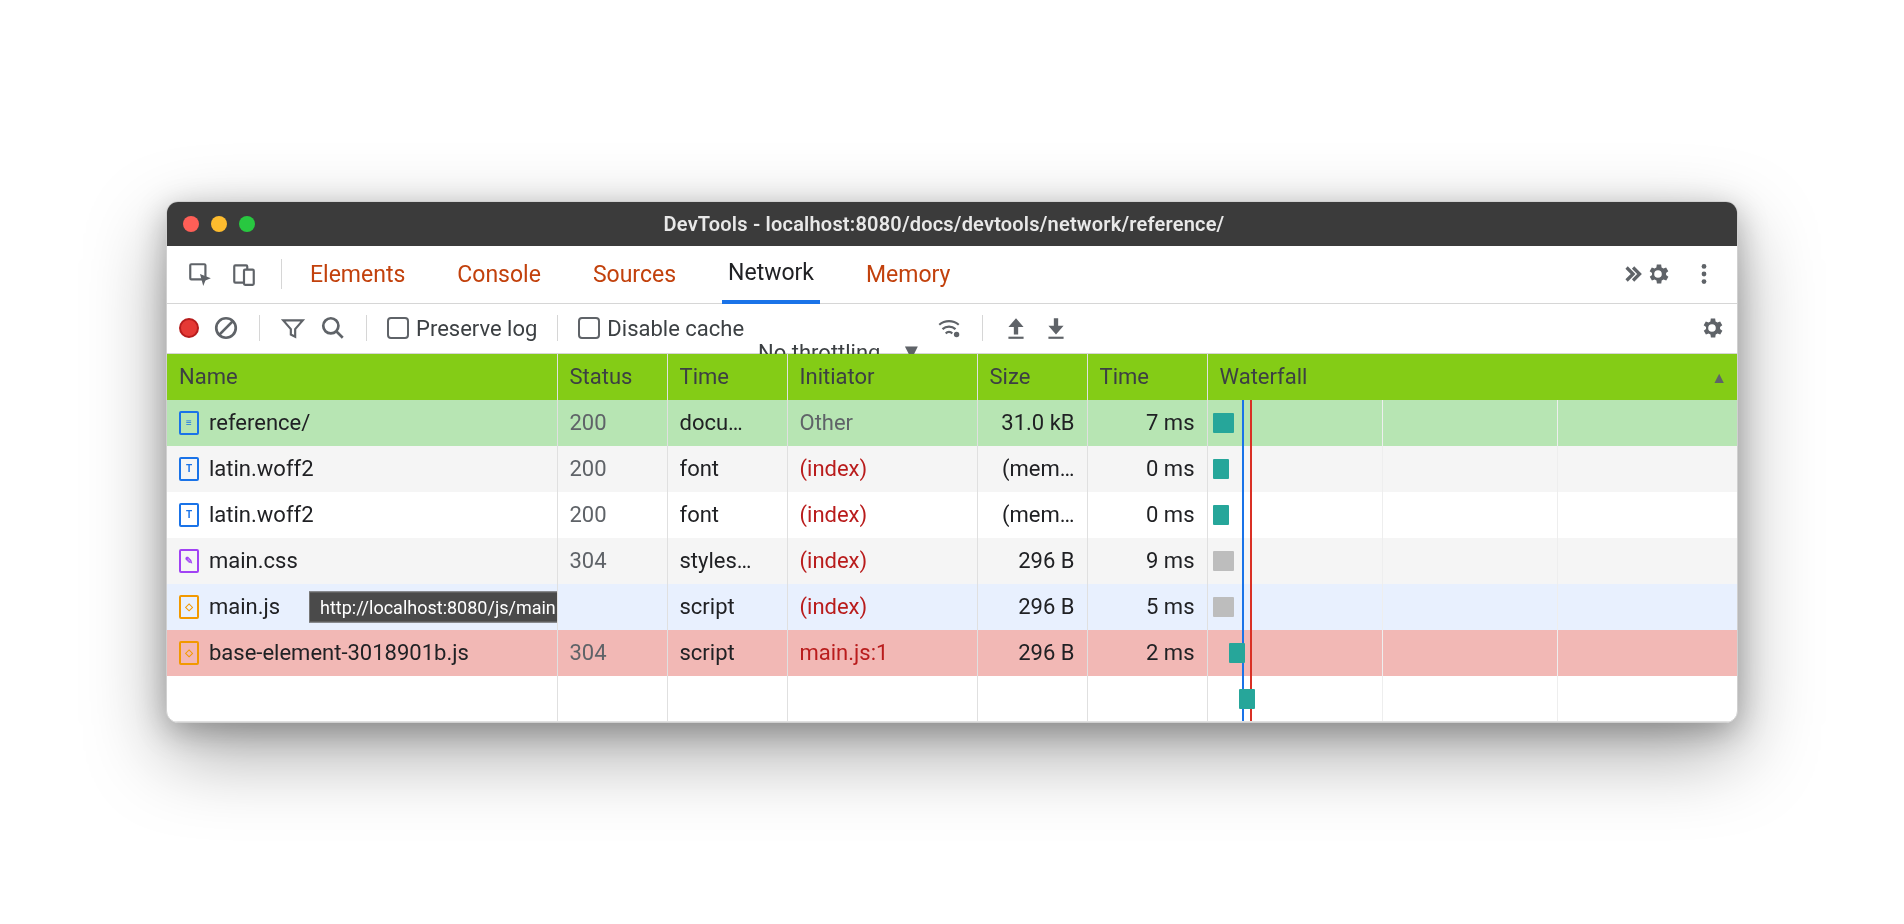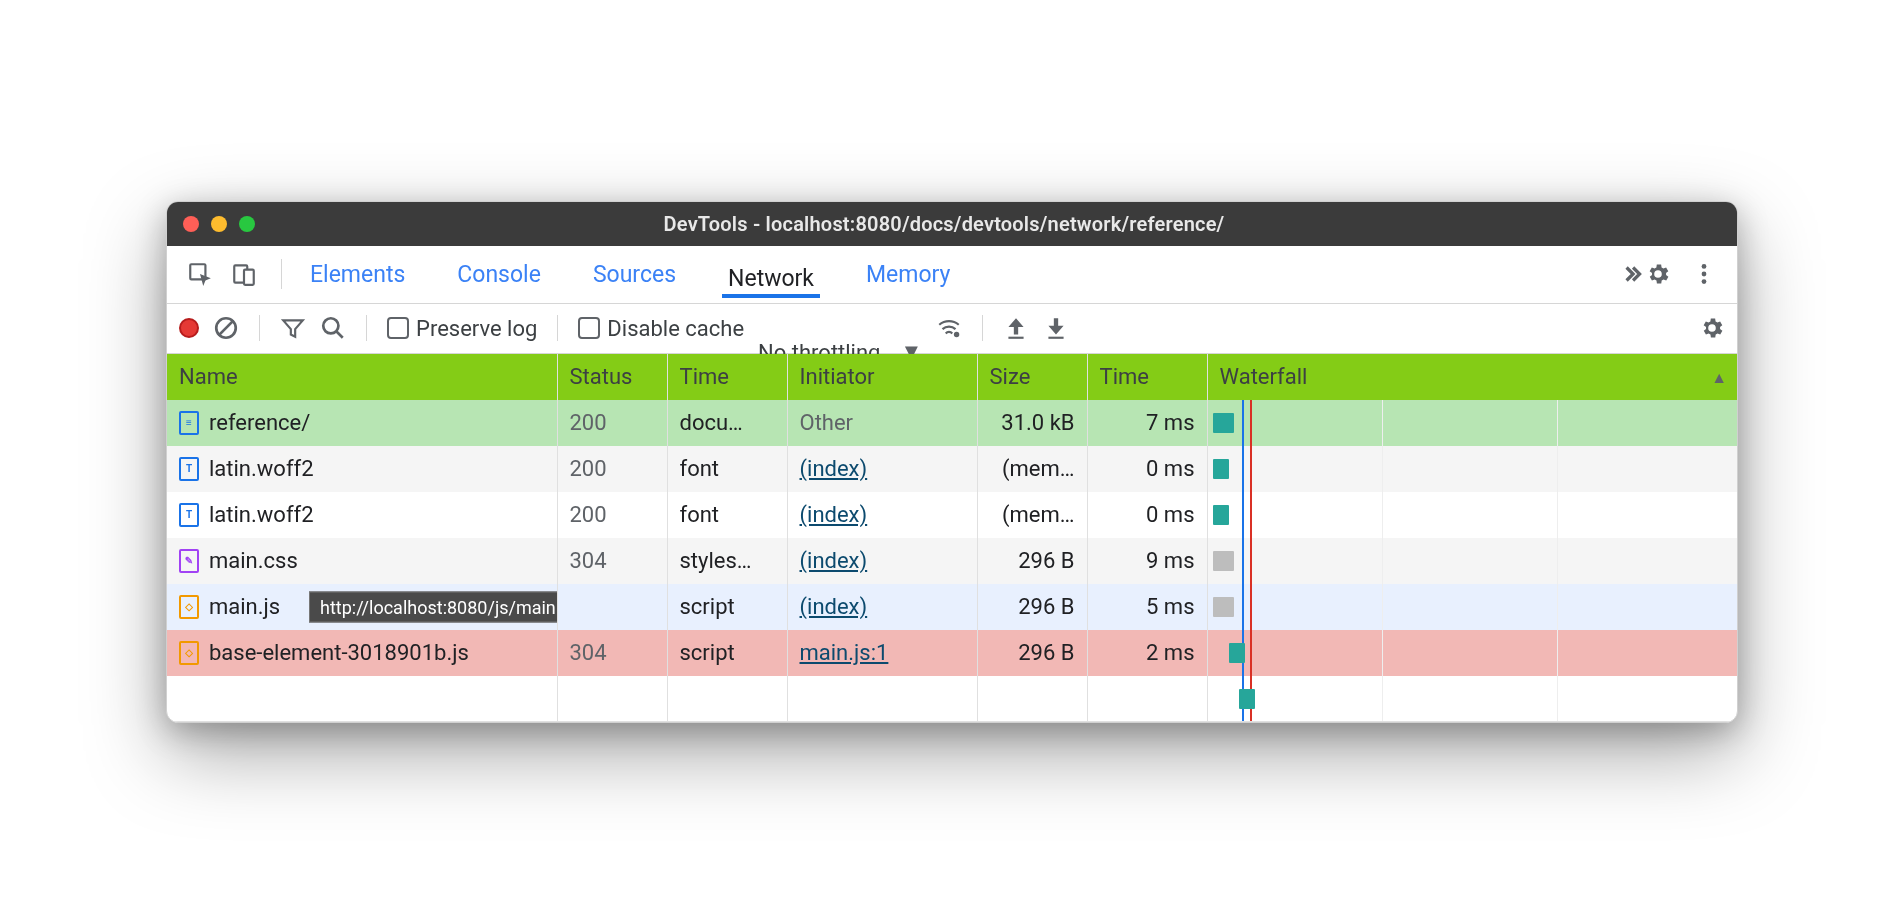--- a/index.html
+++ b/index.html
@@ -39,23 +39,23 @@
   .tabs {
     height: 58px;
     display:flex; align-items:center;
     border-bottom: 1px solid #d6d6d6;
     padding: 0 10px;
   }
   .tabs .left-icons { display:flex; align-items:center; gap:18px; padding:0 10px; }
   .divider-v { width:1px; height:30px; background:#d6d6d6; margin:0 14px; }
   .tab-list { display:flex; align-items:center; gap:40px; flex:1; padding-left:8px; }
   .tab {
-    font-size:23px; color:#3b82f6; padding:14px 6px; cursor:pointer; white-space:nowrap;
-  }
-  .tab.active { color:#202124; border-bottom:4px solid #1a73e8; padding-bottom:2px; }
+    font-size:23px; color:#c2410c; padding:14px 6px; cursor:pointer; white-space:nowrap;
+  }
+  .tab.active { color:#202124; border-bottom:4px solid #1a73e8; padding-bottom:14px; }
   .tabs .right-icons { display:flex; align-items:center; gap:20px; padding-right:10px; }
   .icon { width:26px; height:26px; display:inline-flex; align-items:center; justify-content:center; color:#5f6368; }
   .icon svg { width:100%; height:100%; }
 
   
   .toolbar {
     height: 50px;
     display:flex; align-items:center;
     padding: 0 12px;
     border-bottom:1px solid #d6d6d6;
@@ -109,21 +109,21 @@
   .fi-doc { border-color:#1a73e8; }
   .fi-font { border-color:#1a73e8; }
   .fi-css { border-color:#a142f4; }
   .fi-js { border-color:#f29900; }
   .fi-inner { font-size:10px; font-weight:700; }
   .fi-doc .fi-inner { color:#1a73e8; }
   .fi-font .fi-inner { color:#1a73e8; }
   .fi-css .fi-inner { color:#a142f4; }
   .fi-js .fi-inner { color:#f29900; }
 
-  .initiator-link { text-decoration:underline; color:#0c4a6e; cursor:pointer; }
+  .initiator-link { color:#b91c1c; cursor:pointer; }
   .initiator-other { color:#5f6368; }
 
   .sort-arrow { position:absolute; right:10px; top:50%; transform:translateY(-50%); color:#5f6368; font-size:16px;}
 
   .wf-cell { position:relative; height:100%; padding:0 !important; }
   .wf-cell .wf-canvas {
     position:absolute; inset:0;
   }
   .wf-bar {
     position:absolute; top:50%; transform:translateY(-50%);

